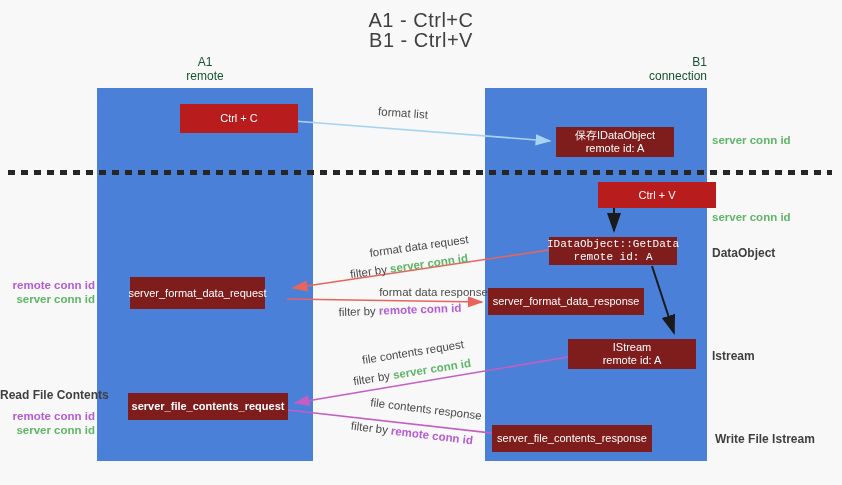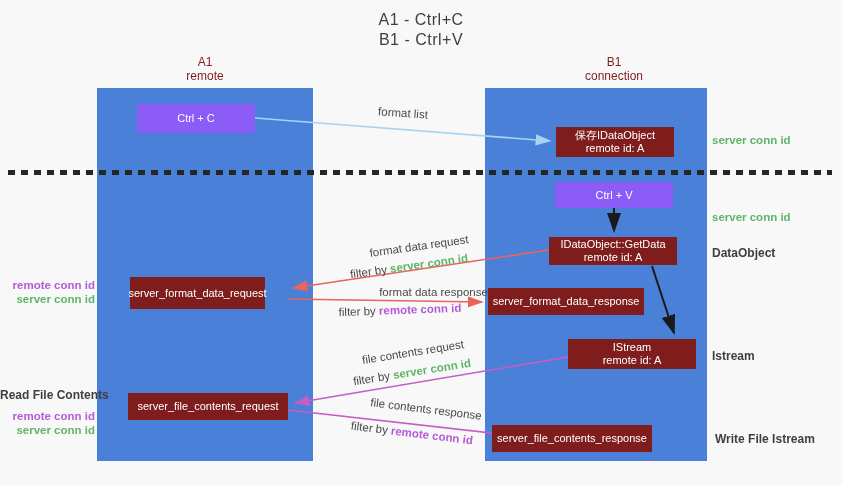--- a/index.html
+++ b/index.html
@@ -6,36 +6,36 @@
   #canvas{
     position:relative;
     width:842px;height:485px;
     background:#f8f8f8;
     font-family:"Liberation Sans",sans-serif;
     overflow:hidden;
   }
   .abs{position:absolute;}
   .title{
     left:0;top:10px;width:842px;text-align:center;
-    font-size:16px;color:#404040;line-height:20px;letter-spacing:0.5px;
+    font-size:20px;color:#404040;line-height:20px;letter-spacing:0.5px;
   }
   .lane-header{
-    text-align:center;font-size:12px;color:#7f1d1d;line-height:14px;top:55px;
+    text-align:center;font-size:12px;color:#14532d;line-height:14px;top:55px;
   }
   .lane{background:#4a80d8;top:88px;height:373px;}
   .dotted{
     left:8px;top:170px;width:824px;height:5px;
     background:repeating-linear-gradient(90deg,#262626 0 7px,transparent 7px 13px);
   }
   .node{
     display:flex;flex-direction:column;align-items:center;justify-content:center;
     color:#ffffff;font-size:11px;text-align:center;line-height:13px;
   }
   .orange{background:#7f1d1d;}
-  .green{background:#8b5cf6;}
+  .green{background:#b91c1c;margin-left:43px;}
   svg.arrows{position:absolute;left:0;top:0;pointer-events:none;}
   .alabel{
     font-size:11.5px;color:#4a4a4a;white-space:nowrap;
   }
   .ctr{transform:translate(-50%,-50%);}
   .g{color:#5fb567;font-weight:bold;}
   .p{color:#b55bd6;font-weight:bold;}
   .side{font-size:11.5px;white-space:nowrap;line-height:14px;}
   .side-left{left:0;width:95px;text-align:right;}
   .dark{color:#3f3f3f;font-size:12px;font-weight:bold;}
@@ -47,21 +47,21 @@
 
   <div class="abs title">
     <div>A1 - Ctrl+C</div>
     <div>B1 - Ctrl+V</div>
   </div>
 
   <div class="abs lane-header" style="left:97px;width:216px;">
     <div>A1</div>
     <div>remote</div>
   </div>
-  <div class="abs lane-header" style="left:503px;width:222px;">
+  <div class="abs lane-header" style="left:485px;width:222px;text-align:right;">
     <div>B1</div>
     <div>connection</div>
   </div>
 
   <div class="abs lane" style="left:97px;width:216px;"></div>
   <div class="abs lane" style="left:485px;width:222px;"></div>
 
   <div class="abs dotted"></div>
 
   <svg class="arrows" width="842" height="485" viewBox="0 0 842 485">
@@ -87,32 +87,32 @@
     <path d="M568,357 L295,403" stroke="#c45ec4" stroke-width="1.6" fill="none" marker-end="url(#mMag)"></path>
     <path d="M288,410 L518,436" stroke="#c45ec4" stroke-width="1.6" fill="none" marker-end="url(#mMag)"></path>
   </svg>
 
   <div class="abs node green" style="left:137px;top:104px;width:118px;height:29px;">
     <span>Ctrl + C</span>
   </div>
   <div class="abs node orange" style="left:130px;top:277px;width:135px;height:32px;text-align:center;">
     <span>server_format_data_request</span>
   </div>
-  <div class="abs node orange" style="left:128px;top:393px;width:160px;height:27px;">
+  <div class="abs node orange" style="left:128px;top:393px;width:160px;height:27px;font-weight:bold;">
     <span>server_file_contents_request</span>
   </div>
 
   <div class="abs node orange" style="left:556px;top:127px;width:118px;height:30px;">
     <span>保存IDataObject</span>
     <span>remote id: A</span>
   </div>
   <div class="abs node green" style="left:555px;top:182px;width:118px;height:26px;">
     <span>Ctrl + V</span>
   </div>
-  <div class="abs node orange" style="left:549px;top:237px;width:128px;height:28px;">
+  <div class="abs node orange" style="left:549px;top:237px;width:128px;height:28px;font-family:Liberation Mono, monospace;">
     <span>IDataObject::GetData</span>
     <span>remote id: A</span>
   </div>
   <div class="abs node orange" style="left:488px;top:288px;width:156px;height:27px;">
     <span>server_format_data_response</span>
   </div>
   <div class="abs node orange" style="left:568px;top:339px;width:128px;height:30px;">
     <span>IStream</span>
     <span>remote id: A</span>
   </div>

